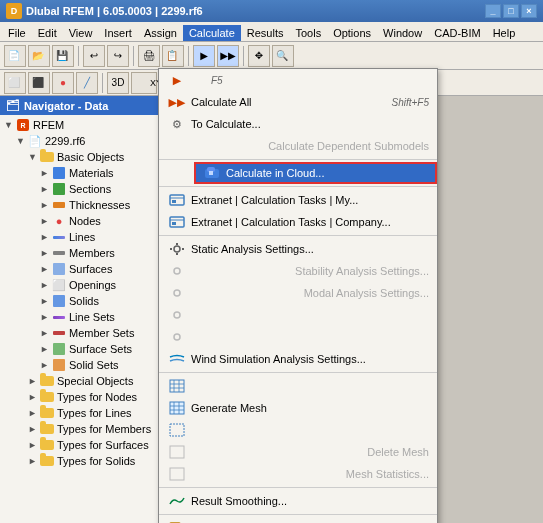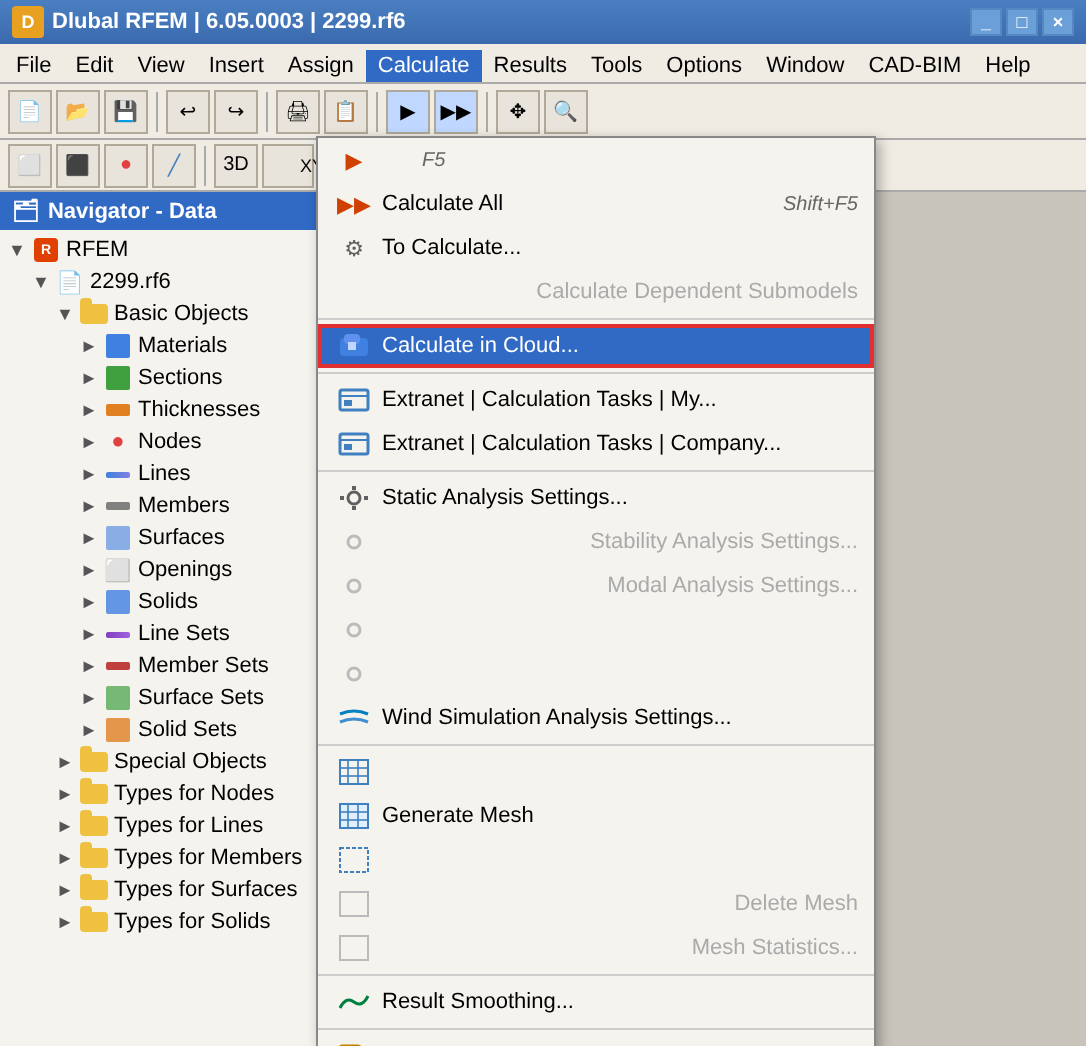--- a/index.html
+++ b/index.html
@@ -556,21 +556,21 @@
       <span class="dropdown-item-text">To Calculate...</span>
     </div>
 
     <div class="dropdown-item disabled">
       <span class="dropdown-item-icon"></span>
       <span class="dropdown-item-text">Calculate Dependent Submodels</span>
     </div>
 
     <div class="dropdown-separator"></div>
 
-    <div class="dropdown-item highlighted" style="outline: 2px solid #e03030; outline-offset: -2px;">
+    <div class="dropdown-item highlighted" style="outline: 2px solid #e03030; outline-offset: -2px; margin-left: 35px;">
       <span class="dropdown-item-icon">
         <svg width="16" height="14" viewBox="0 0 16 14">
           <rect x="1" y="3" width="14" height="9" rx="2" fill="#4080e0"></rect>
           <rect x="3" y="1" width="8" height="5" rx="2" fill="#6090f0"></rect>
           <rect x="5" y="5" width="4" height="4" fill="#c0d8ff"></rect>
         </svg>
       </span>
       <span class="dropdown-item-text">Calculate in Cloud...</span>
     </div>
 

